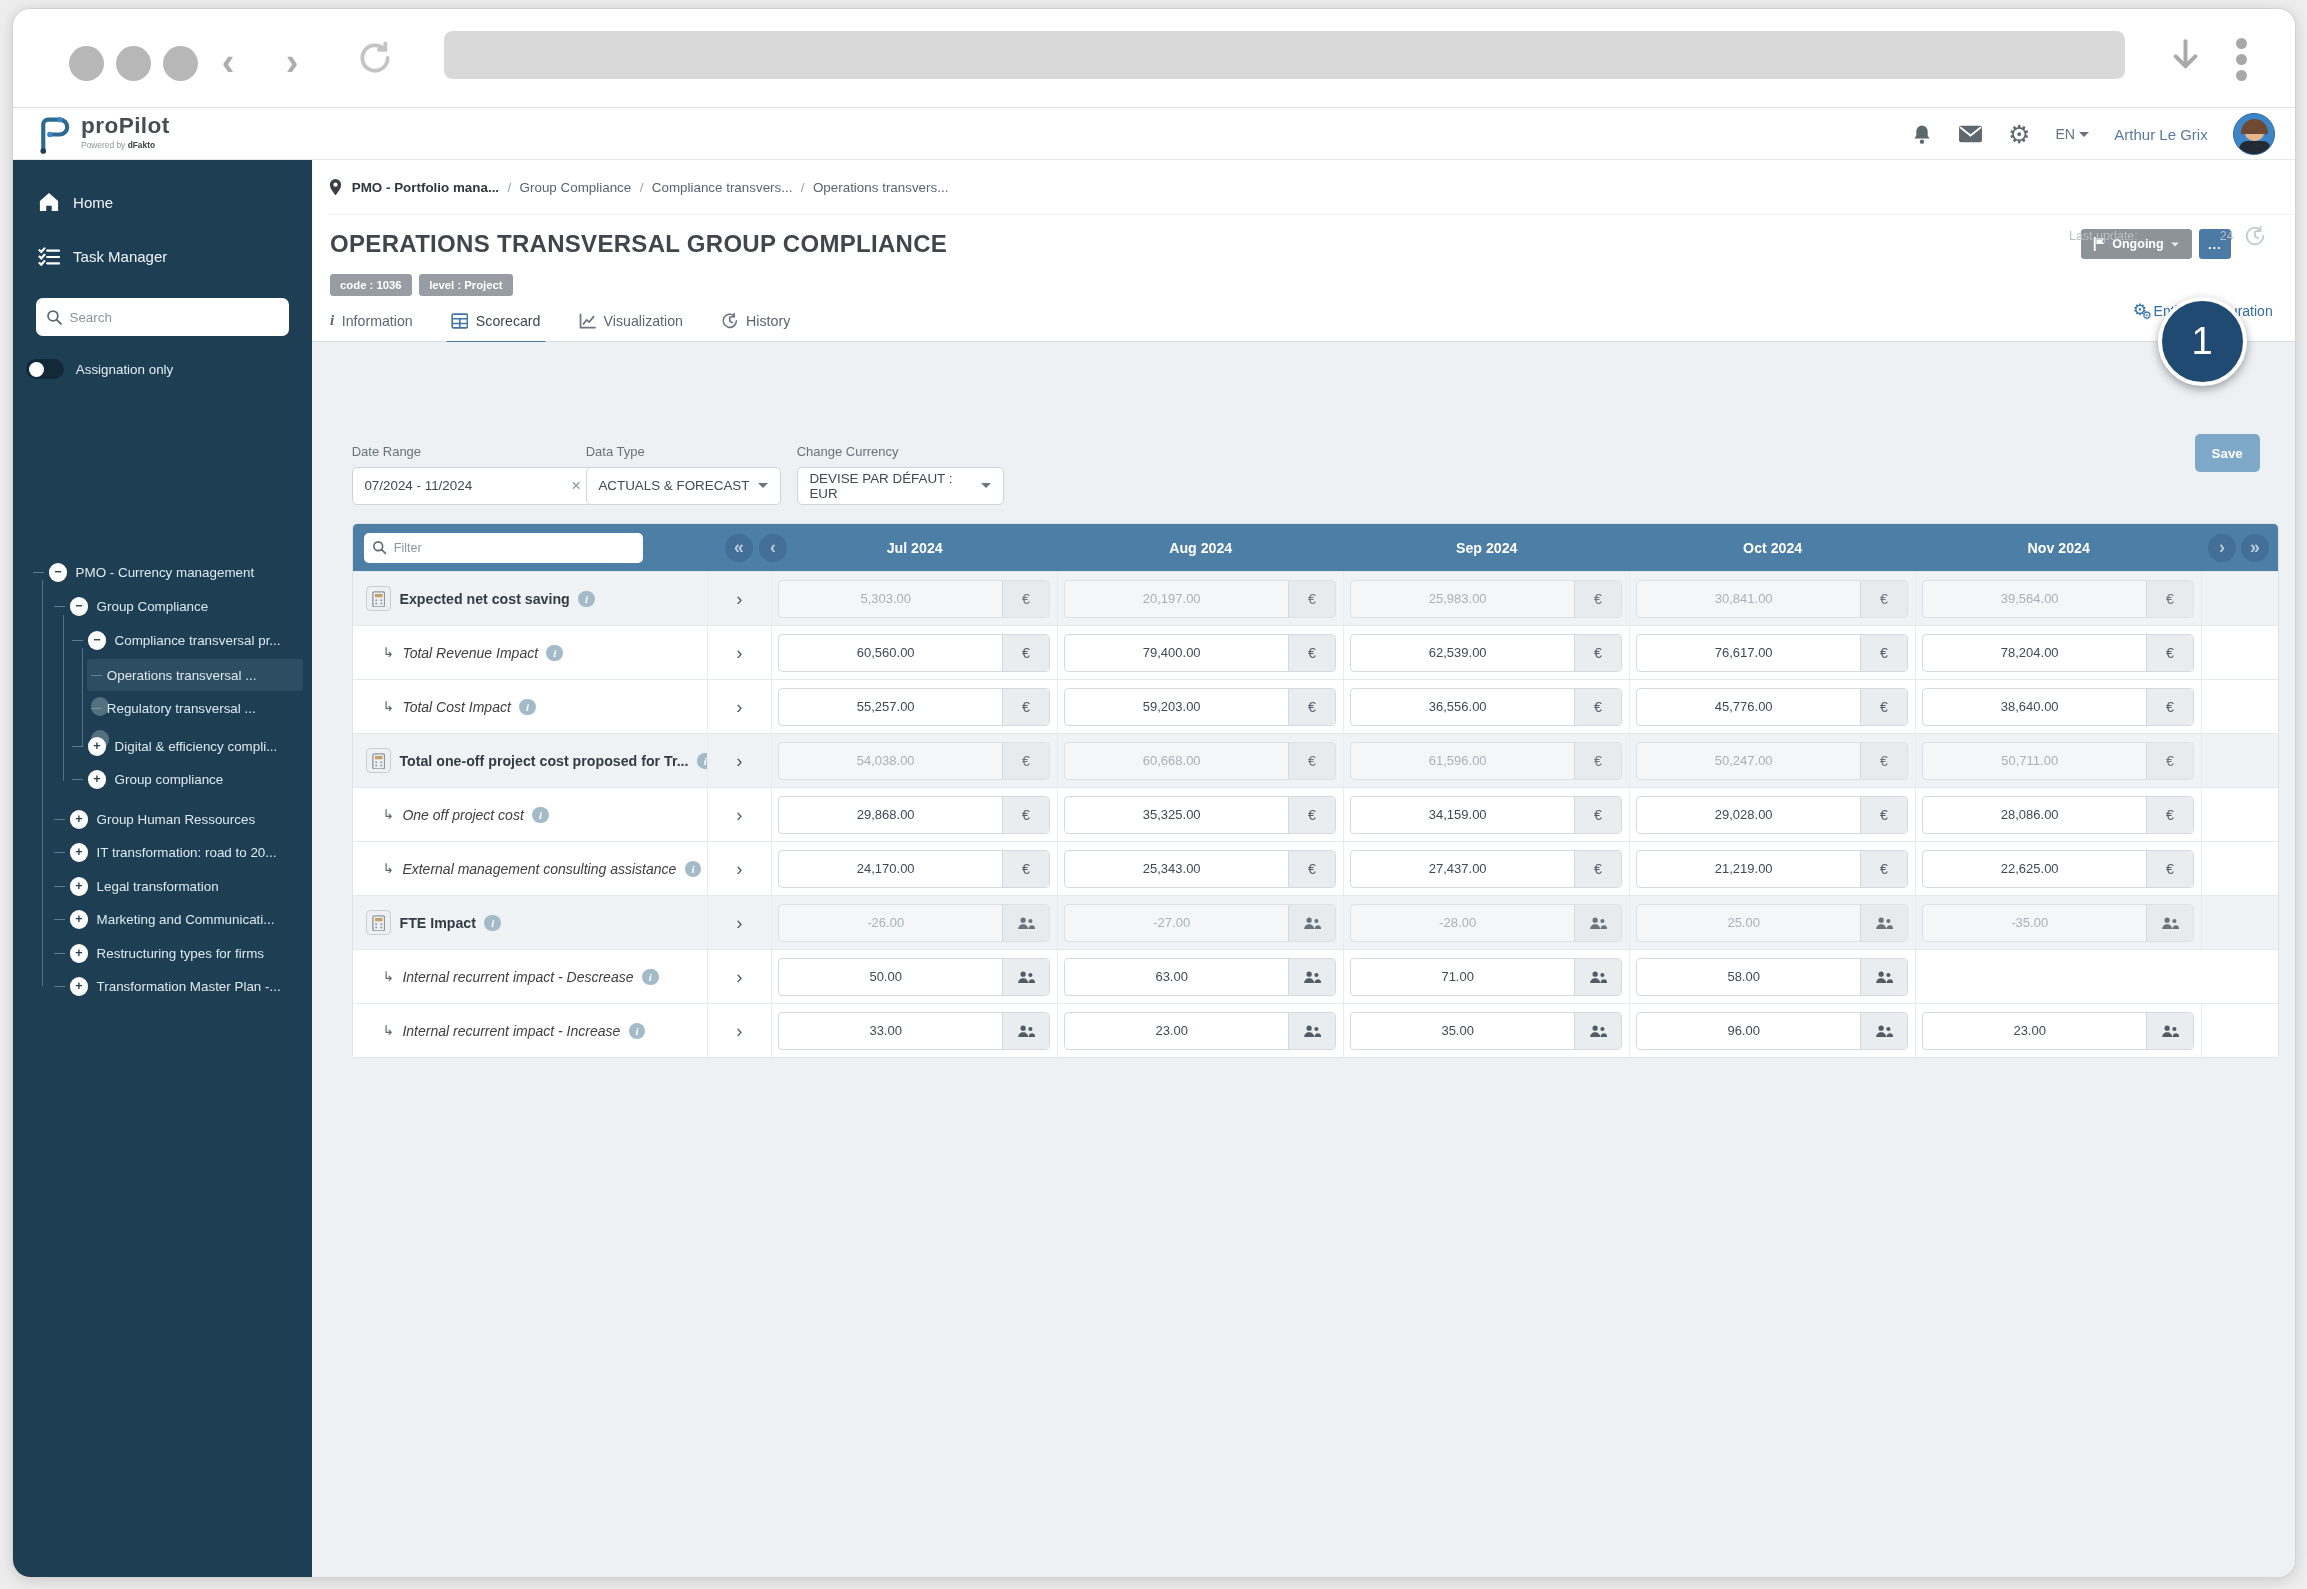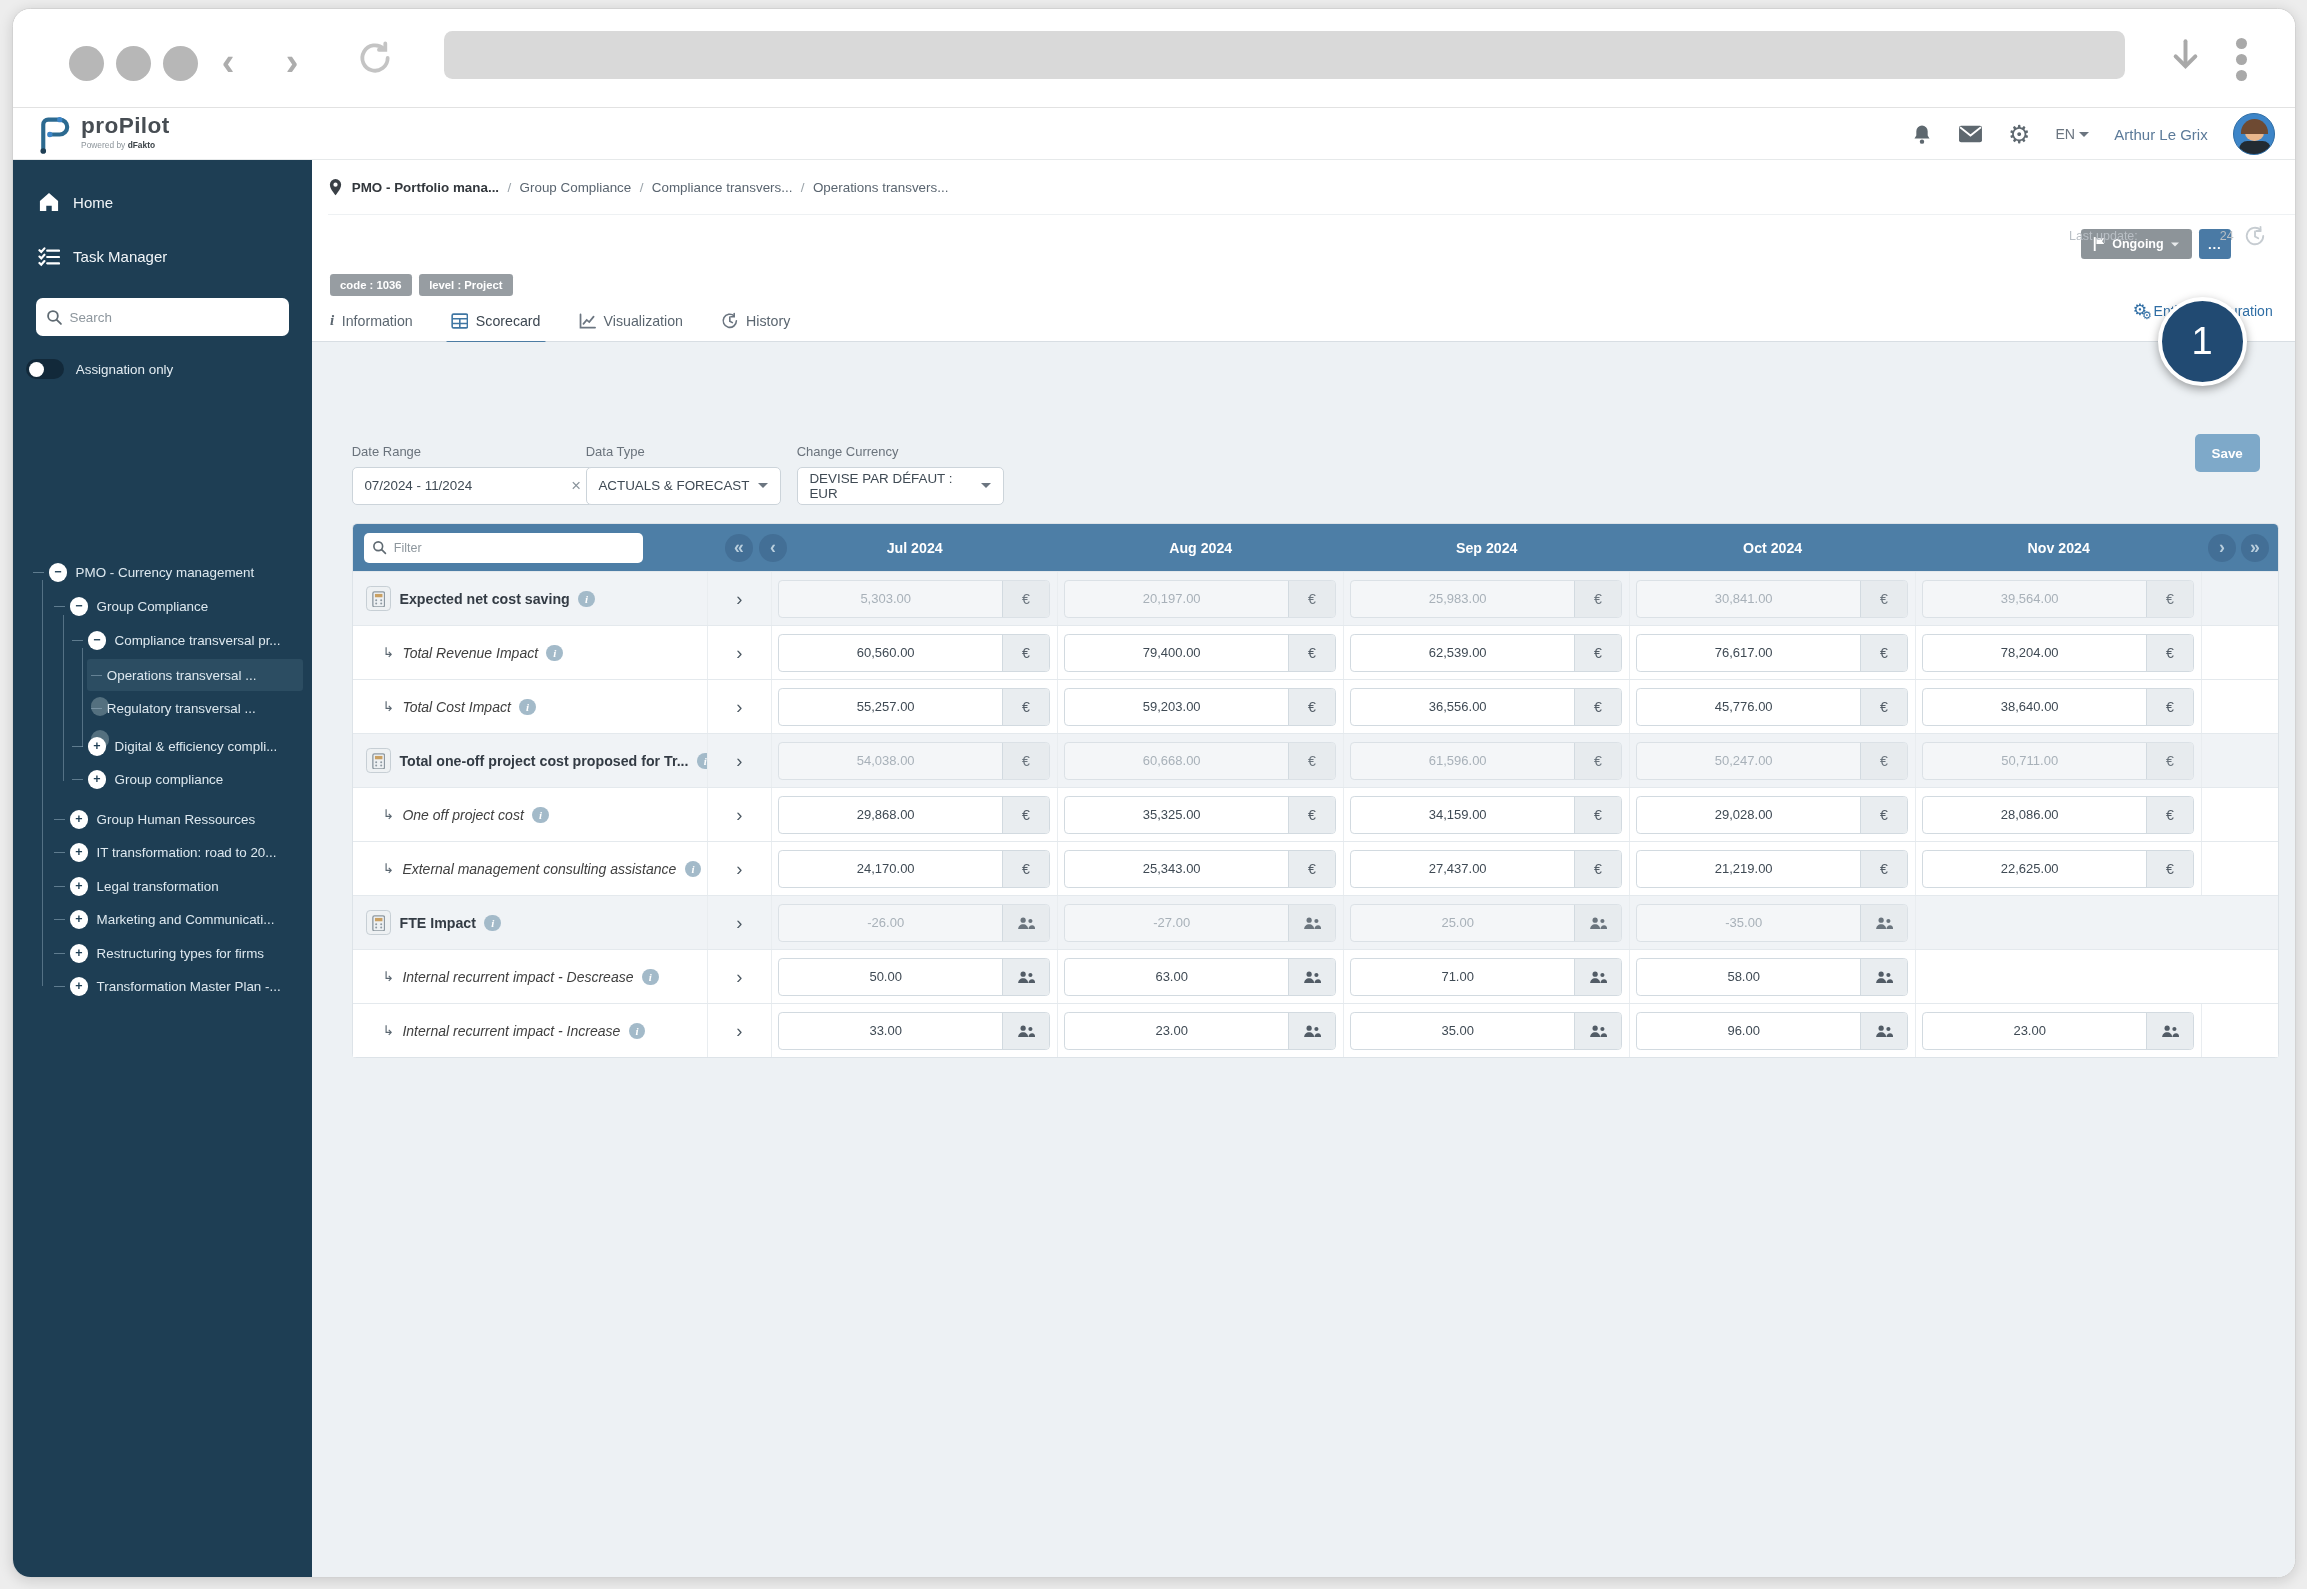--- a/index.html
+++ b/index.html
@@ -298,20 +298,21 @@
         </svg>
       <span class="crumb-first">PMO - Portfolio mana...</span>
       <span class="crumb-sep">/</span>
       <span>Group Compliance</span>
       <span class="crumb-sep">/</span>
       <span>Compliance transvers...</span>
       <span class="crumb-sep">/</span>
       <span>Operations transvers...</span>
     </div>
 
+    <div class="page-title">OPERATIONS TRANSVERSAL GROUP COMPLIANCE</div>
     <div class="badges">
       <span class="badge">code : 1036</span>
       <span class="badge">level : Project</span>
     </div>
 
     <div class="tabs">
       <div class="tab">
         <span class="info-i">i</span>
         <span>Information</span>
       </div>
@@ -717,20 +718,33 @@
                 <circle cx="8" cy="4" r="3.4"></circle>
                 <path d="M1.5 15.5c0-3.6 2.9-6.3 6.5-6.3s6.5 2.7 6.5 6.3z"></path>
                 <circle cx="17.5" cy="5" r="2.7"></circle>
                 <path d="M14.8 15.5c.5-3 2.5-5 5.2-4.8 2.4.2 3.7 2.4 3.7 4.8z"></path>
               </svg>
             </span>
           </div>
         </div>
       <div class="cell val-cell">
           <div class="igroup">
+            <input readonly="" value="-28.00" style="">
+            <span class="addon">
+              <svg width="18.4" height="12.5" viewBox="0 0 24 16" fill="currentColor">
+                <circle cx="8" cy="4" r="3.4"></circle>
+                <path d="M1.5 15.5c0-3.6 2.9-6.3 6.5-6.3s6.5 2.7 6.5 6.3z"></path>
+                <circle cx="17.5" cy="5" r="2.7"></circle>
+                <path d="M14.8 15.5c.5-3 2.5-5 5.2-4.8 2.4.2 3.7 2.4 3.7 4.8z"></path>
+              </svg>
+            </span>
+          </div>
+        </div>
+      <div class="cell val-cell">
+          <div class="igroup">
             <input readonly="" value="25.00" style="">
             <span class="addon">
               <svg width="18.4" height="12.5" viewBox="0 0 24 16" fill="currentColor">
                 <circle cx="8" cy="4" r="3.4"></circle>
                 <path d="M1.5 15.5c0-3.6 2.9-6.3 6.5-6.3s6.5 2.7 6.5 6.3z"></path>
                 <circle cx="17.5" cy="5" r="2.7"></circle>
                 <path d="M14.8 15.5c.5-3 2.5-5 5.2-4.8 2.4.2 3.7 2.4 3.7 4.8z"></path>
               </svg>
             </span>
           </div>

